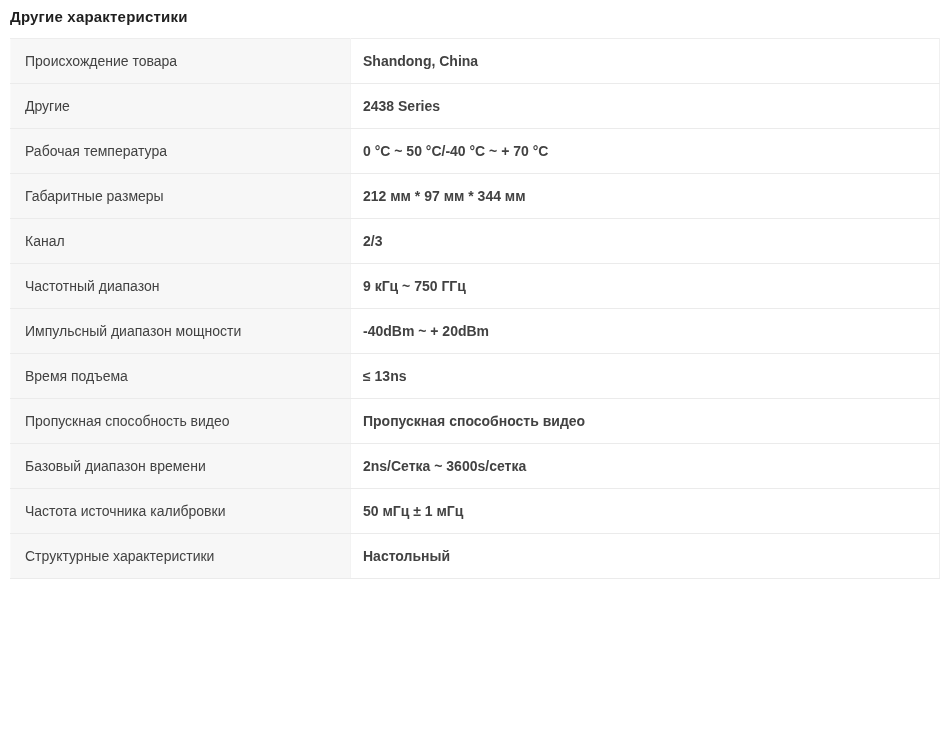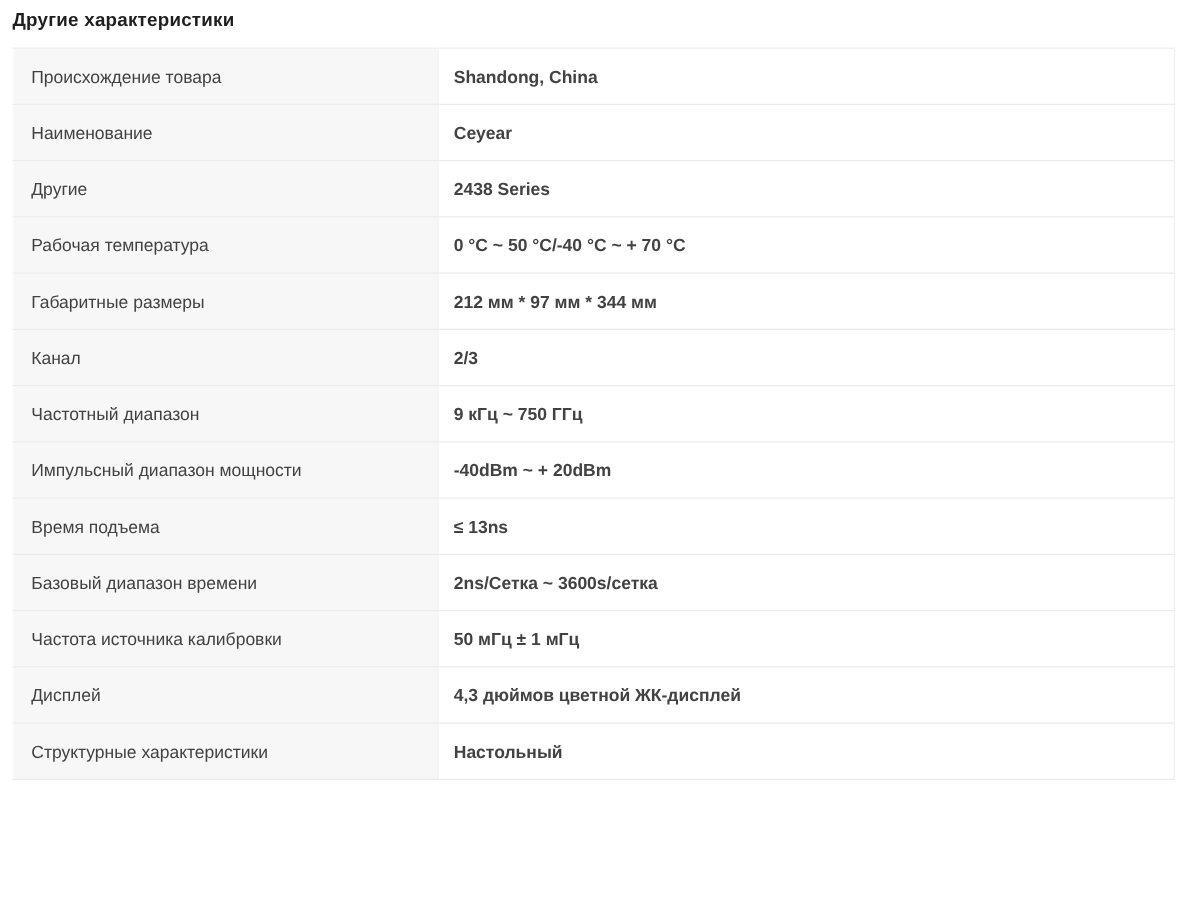--- a/index.html
+++ b/index.html
@@ -59,24 +59,20 @@
   <div class="section-title">Другие характеристики</div>
 
   <div class="spec-table-wrap">
     <table class="spec-table">
       <tbody>
         <tr>
           <td class="spec-label">Происхождение товара</td>
           <td class="spec-value">Shandong, China</td>
         </tr>
         <tr>
-          <td class="spec-label">Наименование</td>
-          <td class="spec-value">Ceyear</td>
-        </tr>
-        <tr>
           <td class="spec-label">Другие</td>
           <td class="spec-value">2438 Series</td>
         </tr>
         <tr>
           <td class="spec-label">Рабочая температура</td>
           <td class="spec-value">0 °C ~ 50 °C/-40 °C ~ + 70 °C</td>
         </tr>
         <tr>
           <td class="spec-label">Габаритные размеры</td>
           <td class="spec-value">212 мм * 97 мм * 344 мм</td>
@@ -91,30 +87,30 @@
         </tr>
         <tr>
           <td class="spec-label">Импульсный диапазон мощности</td>
           <td class="spec-value">-40dBm ~ + 20dBm</td>
         </tr>
         <tr>
           <td class="spec-label">Время подъема</td>
           <td class="spec-value">≤ 13ns</td>
         </tr>
         <tr>
+          <td class="spec-label">Пропускная способность видео</td>
+          <td class="spec-value">Пропускная способность видео</td>
+        </tr>
+        <tr>
           <td class="spec-label">Базовый диапазон времени</td>
           <td class="spec-value">2ns/Сетка ~ 3600s/сетка</td>
         </tr>
         <tr>
           <td class="spec-label">Частота источника калибровки</td>
           <td class="spec-value">50 мГц ± 1 мГц</td>
-        </tr>
-        <tr>
-          <td class="spec-label">Дисплей</td>
-          <td class="spec-value">4,3 дюймов цветной ЖК-дисплей</td>
         </tr>
         <tr>
           <td class="spec-label">Структурные характеристики</td>
           <td class="spec-value">Настольный</td>
         </tr>
       </tbody>
     </table>
   </div>
 
 </div>

